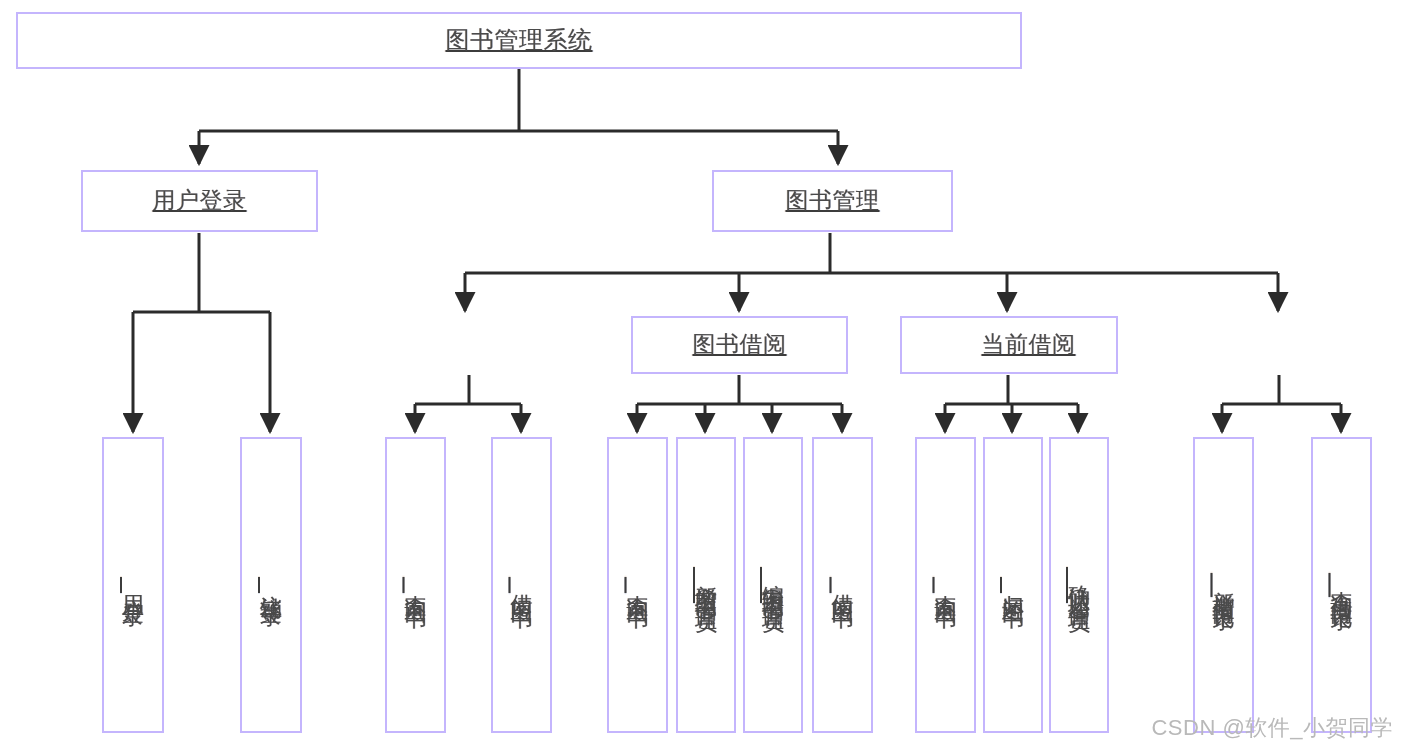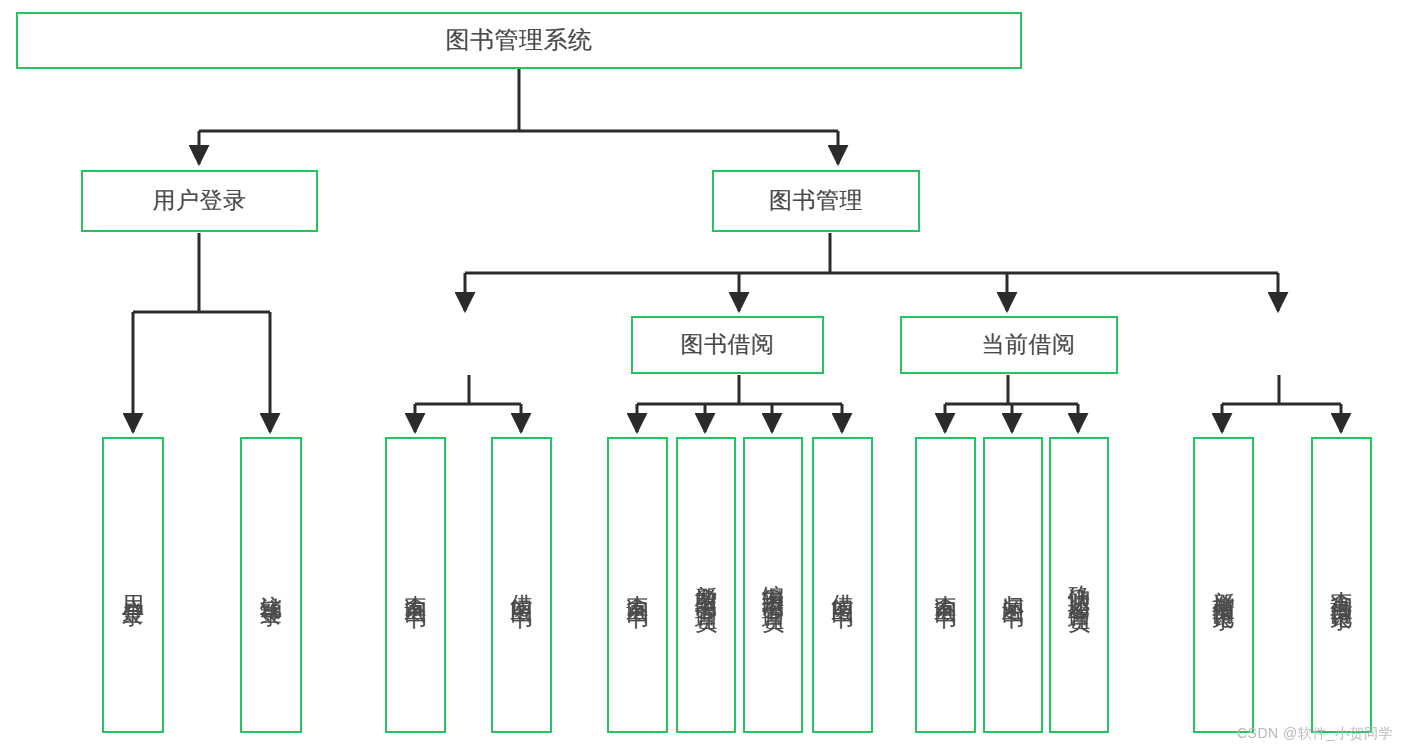--- a/index.html
+++ b/index.html
@@ -23,25 +23,26 @@
     left: 0;
     top: 0;
     width: 1405px;
     height: 747px;
     pointer-events: none;
   }
   .node {
     position: absolute;
     box-sizing: border-box;
     background: #ffffff;
-    border: 2px solid #22c55e;
+    border: 2px solid #c4b5fd;
     display: flex;
     align-items: center;
     justify-content: center;
     color: #3c3c3c;
+    text-decoration: underline;
   }
   .node .node-label {
     display: block;
     text-align: center;
     line-height: 1.12;
     color: #4a4a4a;
     text-shadow: 0.5px 0 0 rgba(120,140,190,0.45), -0.5px 0 0 rgba(190,140,90,0.4);
     white-space: pre;
   }
   .node.horizontal .node-label {
@@ -59,21 +60,21 @@
     writing-mode: vertical-rl;
     text-orientation: upright;
     font-size: 22px;
     letter-spacing: 4px;
     line-height: 1.0;
   }
   #watermark {
     position: absolute;
     right: 12px;
     bottom: 4px;
-    font-size: 14px;
+    font-size: 22px;
     color: #b9b9b9;
     letter-spacing: 0.5px;
     white-space: nowrap;
     font-family: "Liberation Sans", "DejaVu Sans", sans-serif;
   }
 </style>
 </head>
 <body>
 
 <div id="diagram-root">
@@ -129,26 +130,26 @@
   </svg>
 
   <div class="node horizontal root" style="left:16px; top:12px; width:1006px; height:57px;">
     <span class="node-label">图书管理系统</span>
   </div>
 
   <div class="node horizontal" style="left:81px; top:170px; width:237px; height:62px;">
     <span class="node-label">用户登录</span>
   </div>
 
-  <div class="node horizontal" style="left:712px; top:170px; width:208px; height:62px;">
+  <div class="node horizontal" style="left:712px; top:170px; width:241px; height:62px;">
     <span class="node-label">图书管理</span>
   </div>
 
 
-  <div class="node horizontal" style="left:631px; top:316px; width:193px; height:58px;">
+  <div class="node horizontal" style="left:631px; top:316px; width:217px; height:58px;">
     <span class="node-label">图书借阅</span>
   </div>
 
   <div class="node horizontal" style="left:900px; top:316px; width:218px; height:58px;padding-left:39px;">
     <span class="node-label">当前借阅</span>
   </div>
 
 
   <div class="node vertical" style="left:102px; top:437px; width:62px; height:296px;">
     <span class="node-label">用户登录</span>

